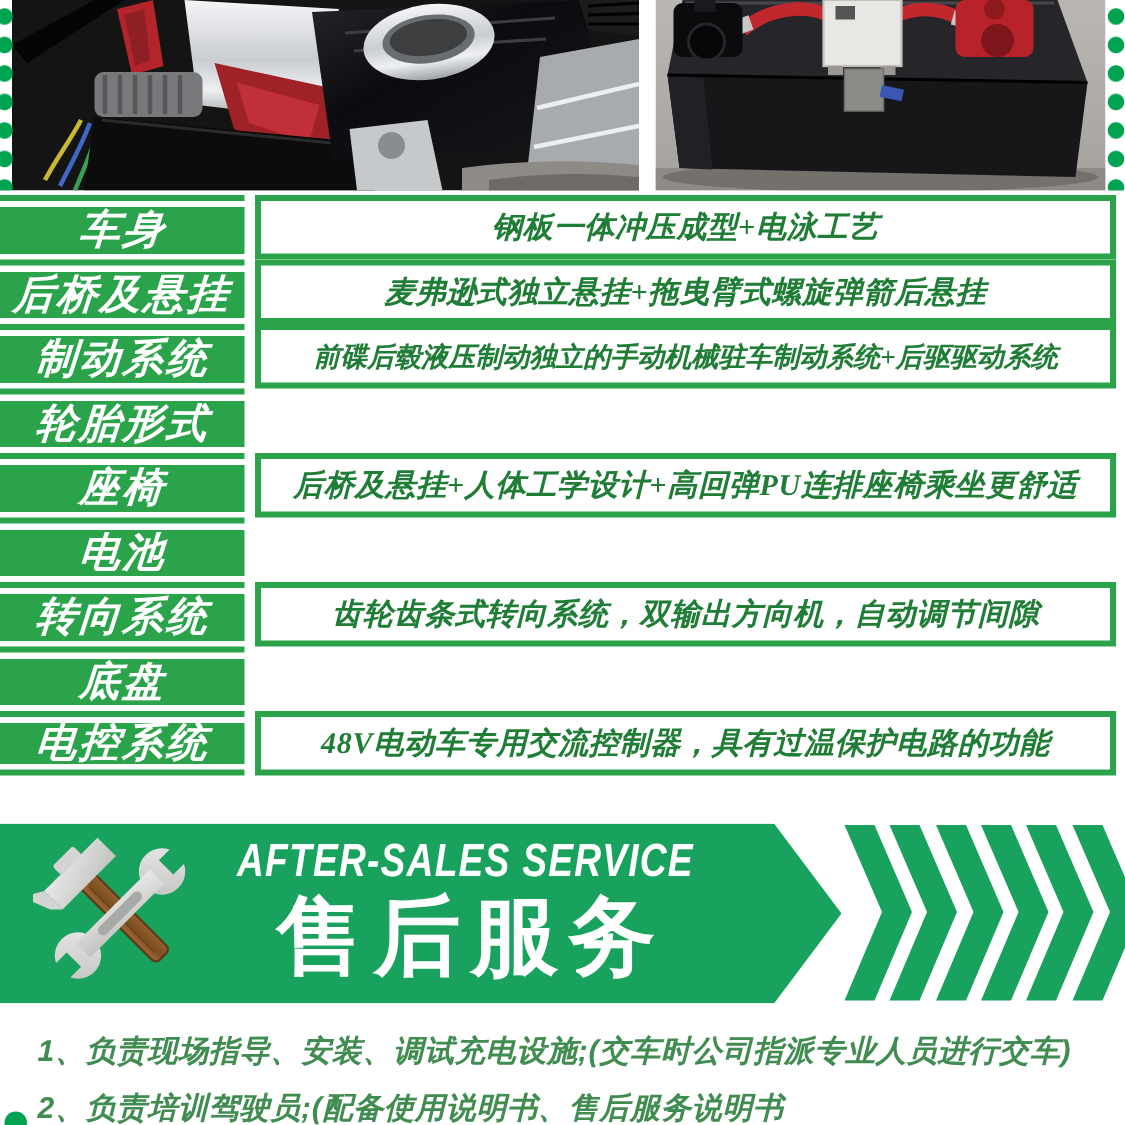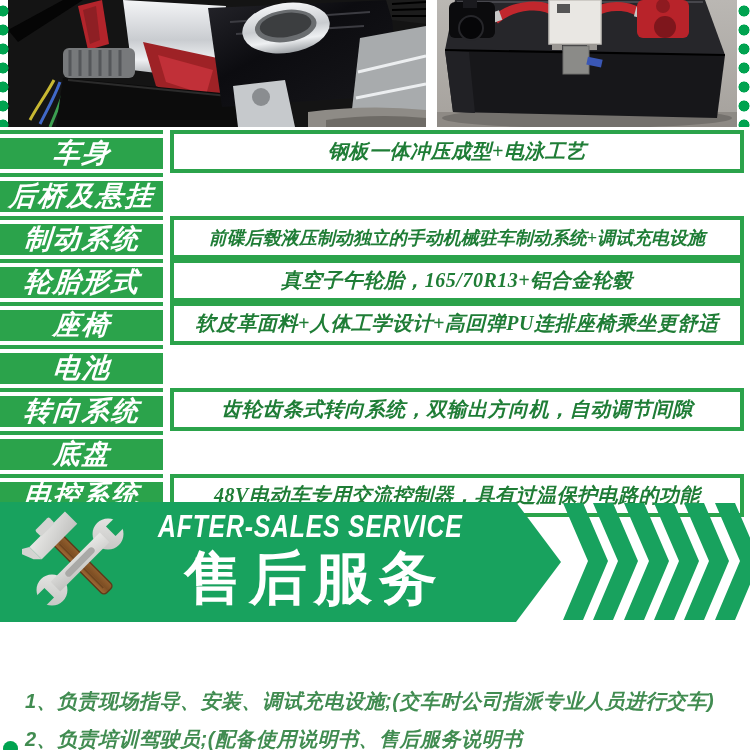--- a/index.html
+++ b/index.html
@@ -34,21 +34,21 @@
             line-height:1;transform:skewX(-4deg);white-space:nowrap;}
   .val{flex:1;margin-left:7px;box-sizing:border-box;border:4px solid var(--tg);background:#fff;
        display:flex;align-items:center;justify-content:center;overflow:hidden;}
   .val span{font-family:"Liberation Serif",serif;font-style:italic;font-weight:bold;
             color:var(--vt);font-size:20px;letter-spacing:.5px;white-space:nowrap;}
   .row:nth-child(3) .val span{font-size:18px;letter-spacing:0;}
   .row:nth-child(6) .val span{font-size:19px;letter-spacing:0;}
   .row:nth-child(8) .val span{font-size:16.5px;letter-spacing:0;}
 
   
-  .banner{position:absolute;left:0;top:502px;width:745px;height:120px;}
+  .banner{position:absolute;left:0;top:549px;width:745px;height:120px;}
   .banner-body{position:absolute;left:0;top:0;width:561px;height:120px;background:var(--bg-green);
                clip-path:polygon(0 0,516px 0,100% 50%,516px 100%,0 100%);}
   .banner-icon{position:absolute;left:22px;top:2px;width:116px;height:116px;}
   .banner-text{position:absolute;left:158px;top:6px;}
   .banner-en{color:#fff;font-weight:bold;font-style:italic;font-size:31px;letter-spacing:1px;
              transform:scaleX(.8);transform-origin:left center;white-space:nowrap;line-height:1.2;}
   .banner-zh{color:#fff;font-weight:bold;font-size:58px;letter-spacing:7px;
              margin-left:26px;margin-top:1px;white-space:nowrap;line-height:1.1;}
   .chevrons{position:absolute;left:550px;top:0;width:200px;height:120px;}
 
@@ -154,43 +154,43 @@
           <span>车身</span>
         </div>
       <div class="val">
           <span>钢板一体冲压成型+电泳工艺</span>
         </div>
     </div>
     <div class="row">
       <div class="lbl">
           <span>后桥及悬挂</span>
         </div>
+      <div class="val">
+          <span>麦弗逊式独立悬挂+拖曳臂式螺旋弹箭后悬挂</span>
+        </div>
     </div>
     <div class="row">
       <div class="lbl">
           <span>制动系统</span>
         </div>
       <div class="val">
-          <span>前碟后毂液压制动独立的手动机械驻车制动系统+调试充电设施</span>
+          <span>前碟后毂液压制动独立的手动机械驻车制动系统+后驱驱动系统</span>
         </div>
     </div>
     <div class="row">
       <div class="lbl">
           <span>轮胎形式</span>
         </div>
-      <div class="val">
-          <span>真空子午轮胎，165/70R13+铝合金轮毂</span>
-        </div>
     </div>
     <div class="row">
       <div class="lbl">
           <span>座椅</span>
         </div>
       <div class="val">
-          <span>软皮革面料+人体工学设计+高回弹PU连排座椅乘坐更舒适</span>
+          <span>后桥及悬挂+人体工学设计+高回弹PU连排座椅乘坐更舒适</span>
         </div>
     </div>
     <div class="row">
       <div class="lbl">
           <span>电池</span>
         </div>
     </div>
     <div class="row">
       <div class="lbl">
           <span>转向系统</span>

